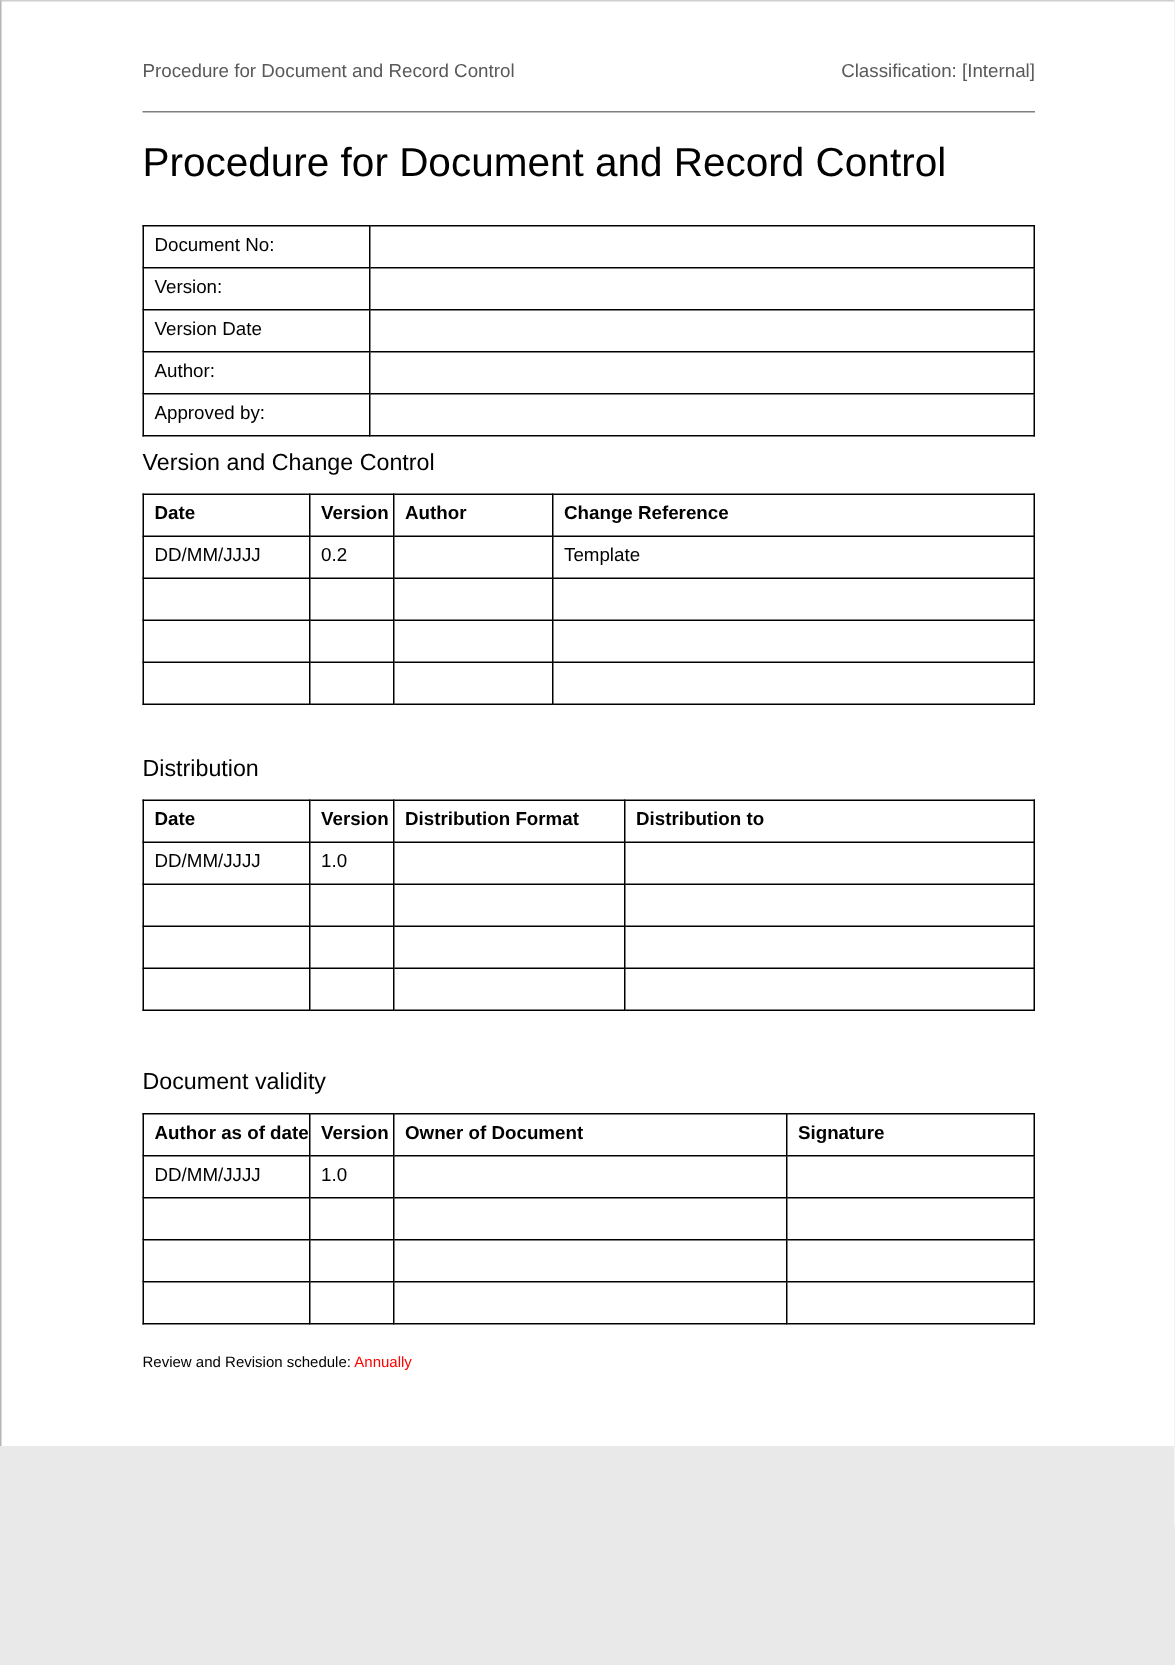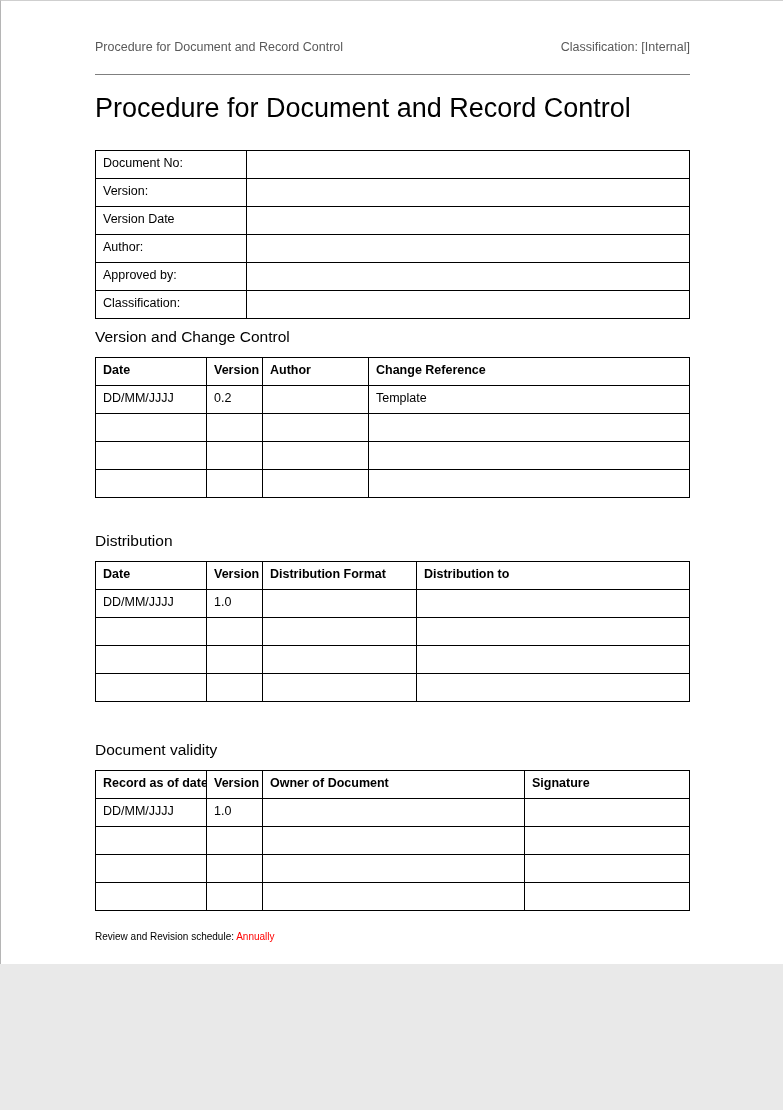--- a/index.html
+++ b/index.html
@@ -130,24 +130,20 @@
         <td></td>
       </tr>
       <tr>
         <td>Author:</td>
         <td></td>
       </tr>
       <tr>
         <td>Approved by:</td>
         <td></td>
       </tr>
-      <tr>
-        <td>Classification:</td>
-        <td></td>
-      </tr>
     </tbody>
   </table>
 
   <h2 class="section-heading">Version and Change Control</h2>
 
   <table class="doc-table vc-table">
     <colgroup>
         <col class="c1">
         <col class="c2">
         <col class="c3">
@@ -234,21 +230,21 @@
 
   <table class="doc-table valid-table">
     <colgroup>
         <col class="c1">
         <col class="c2">
         <col class="c3">
         <col>
       </colgroup>
     <tbody>
       <tr>
-        <th>Record as of date</th>
+        <th>Author as of date</th>
         <th>Version</th>
         <th>Owner of Document</th>
         <th>Signature</th>
       </tr>
       <tr>
         <td>DD/MM/JJJJ</td>
         <td>1.0</td>
         <td></td>
         <td></td>
       </tr>

